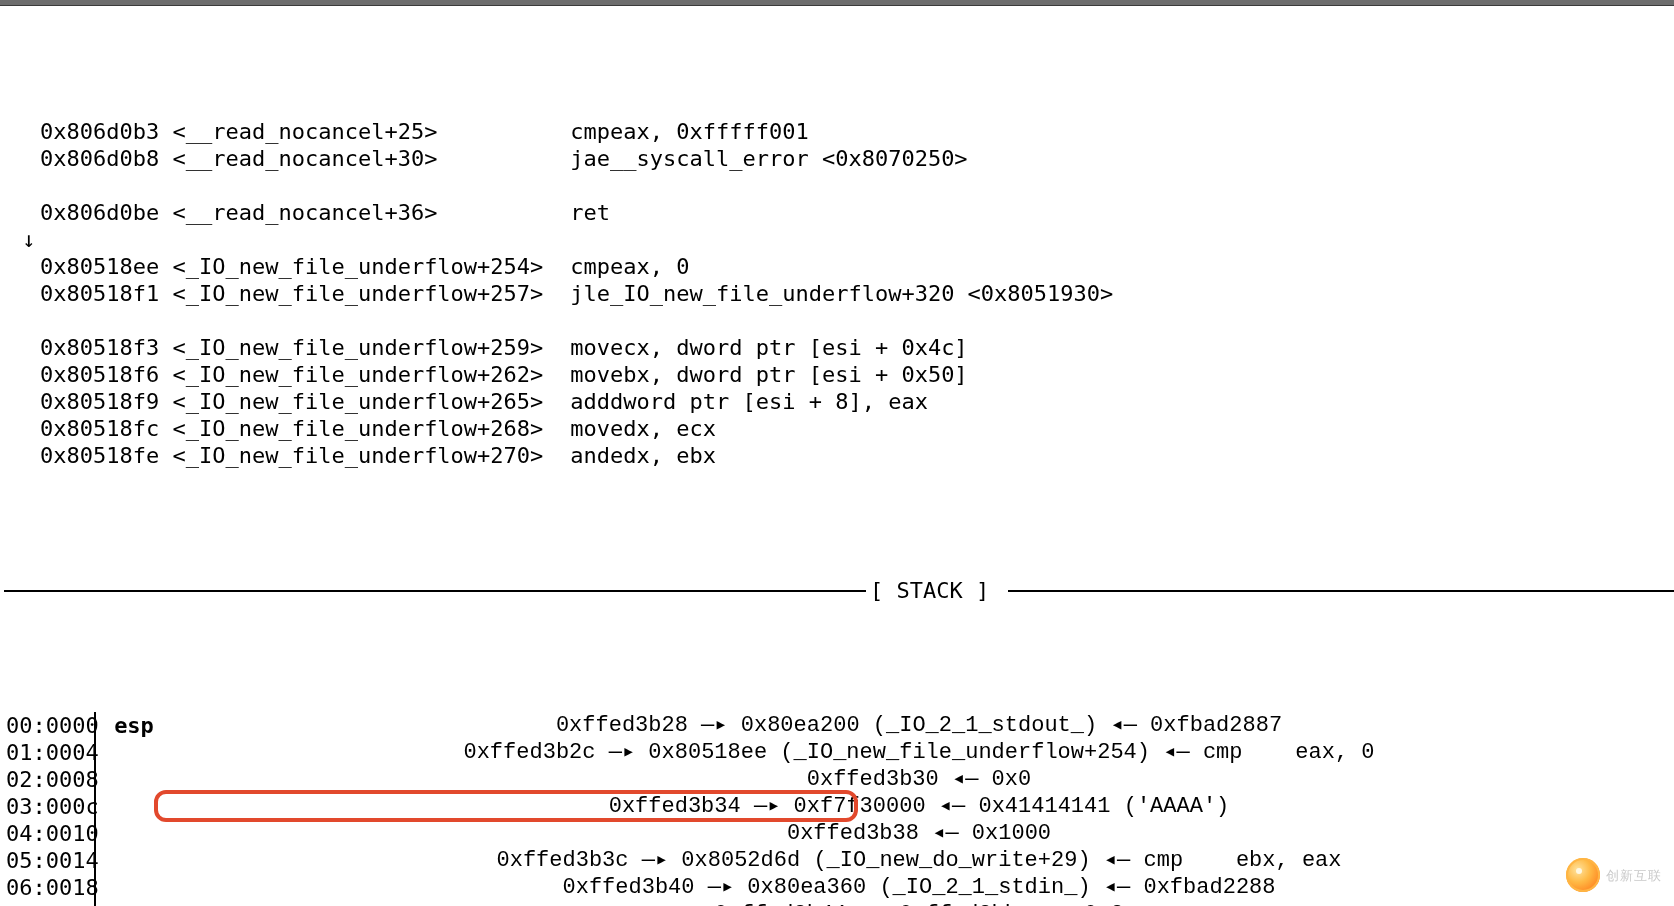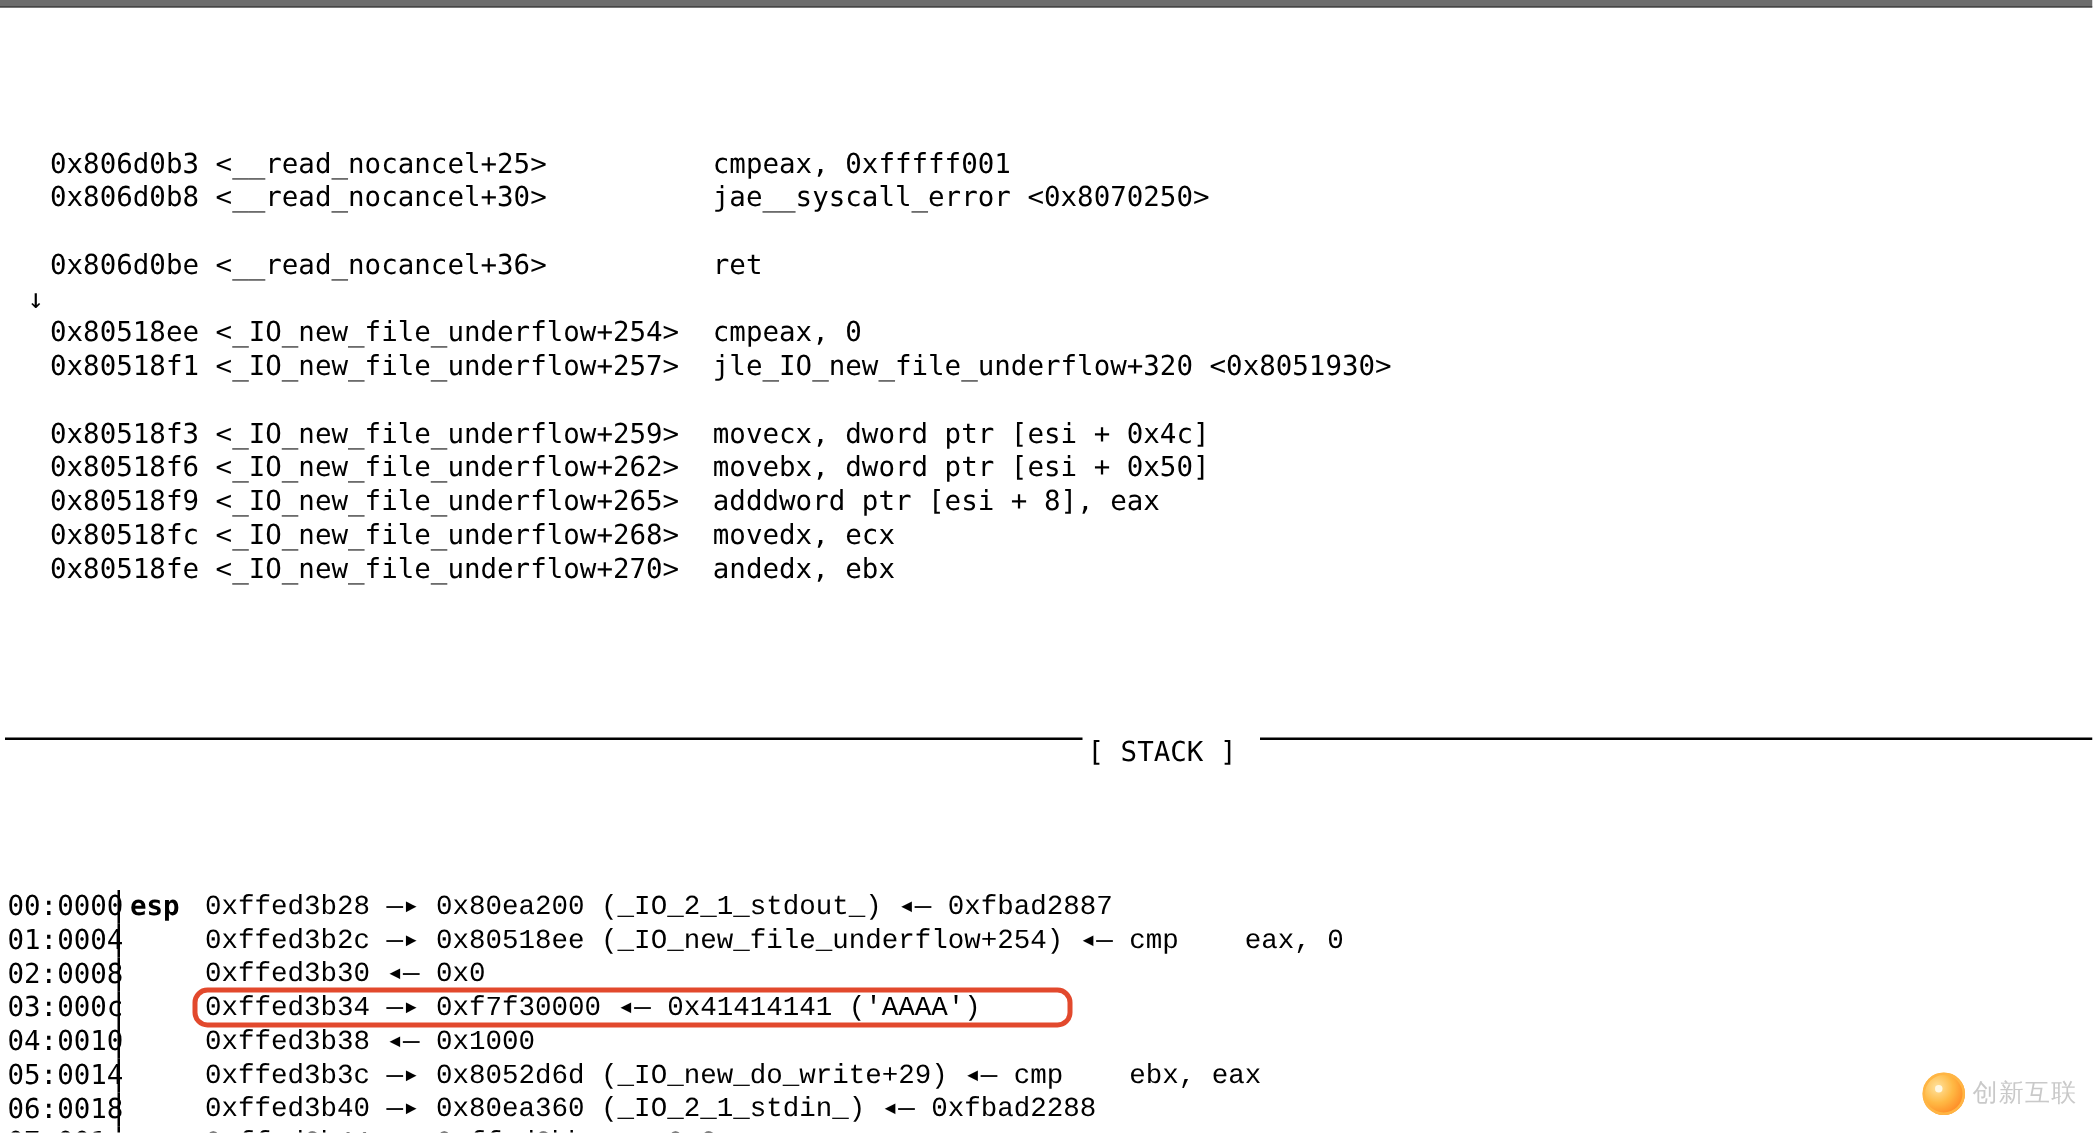--- a/index.html
+++ b/index.html
@@ -37,27 +37,28 @@
   }
   .section-line .rule-right {
     position: absolute;
     right: 0;
     top: 13px;
     height: 2px;
     background: #000;
   }
   .section-line .label {
     position: absolute;
-    top: 12px;
+    top: 0;
     font-weight: 400;
   }
   .stack-row {
     display: flex;
     align-items: center;
     height: 27px;
+    text-align: center;
   }
   .stack-off {
     width: 90px;
     padding-left: 2px;
   }
   .stack-sep {
     width: 2px;
     height: 27px;
     background: #000;
     margin-right: 8px;
@@ -102,21 +103,21 @@
   .watermark .logo::after{
     content:"";
     position:absolute;
     left:10px; top:10px;
     width:6px; height:6px;
     background:#fff8e1;
     border-radius:50%;
   }
   .watermark .txt {
     font-family: sans-serif;
-    font-size: 20px;
+    font-size: 13px;
     color: #c7c7c7;
     letter-spacing: 1px;
   }
   
   .asm-row .c1 { display:inline-block; width: 36px; }         
   .asm-row .c2 { display:inline-block; width: 484px; }        
   .asm-row .c3 { display:inline-block; width: 86px; text-align: right; }         
   .asm-row .c4 { display:inline-block; }
 </style>
 </head>

